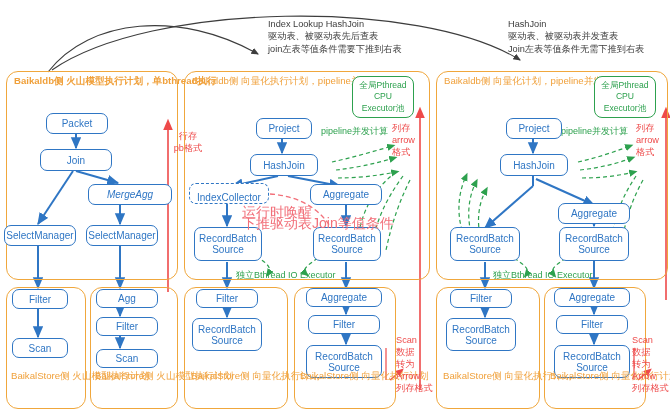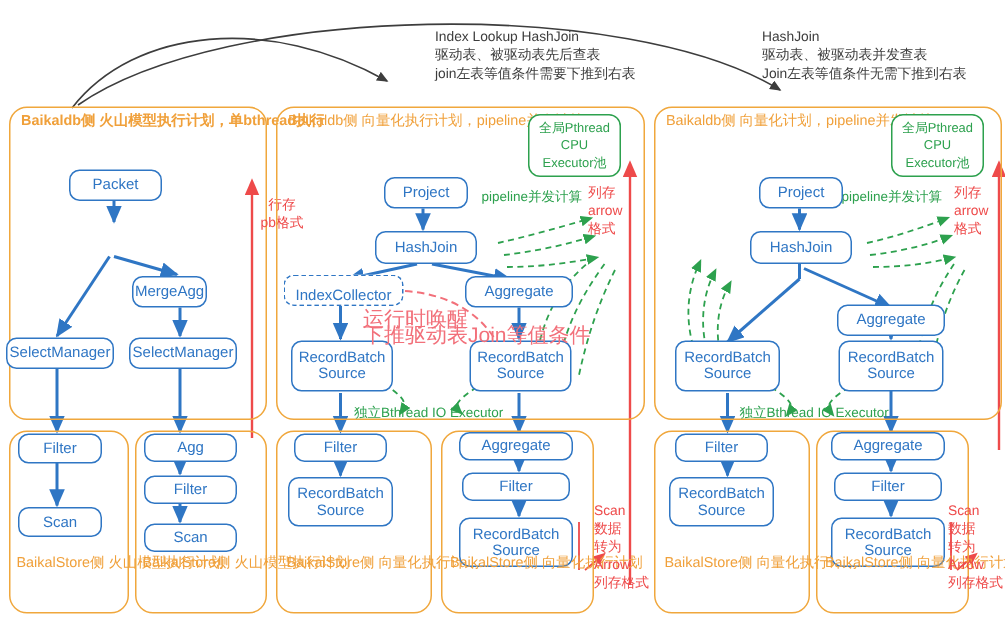--- a/index.html
+++ b/index.html
@@ -183,35 +183,38 @@
     </g>
     <g fill="none" stroke="#ee4a4a" stroke-width="1.2">
       <path d="M638,380 L650,370" marker-end="url(#ah-red)"></path>
       <path d="M634,348 L634,380"></path>
     </g>
     <g fill="none" stroke="#ee4a4a" stroke-width="1.6">
       <path d="M666,300 L666,110" marker-end="url(#ah-red)"></path>
     </g>
   </svg>
 
-  <div class="anno dark" style="left:268px; top:18px;margin-left:22px;">Index Lookup HashJoin
+  <div class="anno dark" style="left:268px; top:18px;">Index Lookup HashJoin
 驱动表、被驱动表先后查表
 join左表等值条件需要下推到右表</div>
   <div class="anno dark" style="left:508px; top:18px;">HashJoin
 驱动表、被驱动表并发查表
 Join左表等值条件无需下推到右表</div>
 
   <div class="panel" style="left:6px; top:71px; width:172px; height:209px;"></div>
   <div class="panel-caption" style="left:14px; top:75px;font-weight:bold;">Baikaldb侧
 火山模型执行计划，单bthread执行</div>
 
   <div class="node" style="left:46px; top:113px; width:62px; height:21px;">
     <span>Packet</span>
   </div>
-  <div class="node" style="left:88px; top:184px; width:50px; height:21px;">
+  <div class="node" style="left:40px; top:149px; width:72px; height:22px;">
+    <span>Join</span>
+  </div>
+  <div class="node" style="left:88px; top:184px; width:84px; height:21px;font-style:italic;">
     <span>MergeAgg</span>
   </div>
   <div class="node" style="left:4px; top:225px; width:72px; height:21px;">
     <span>SelectManager</span>
   </div>
   <div class="node" style="left:86px; top:225px; width:72px; height:21px;">
     <span>SelectManager</span>
   </div>
 
   <div class="anno red" style="left:132px; top:130px; width:36px;margin-left:38px;">行存

